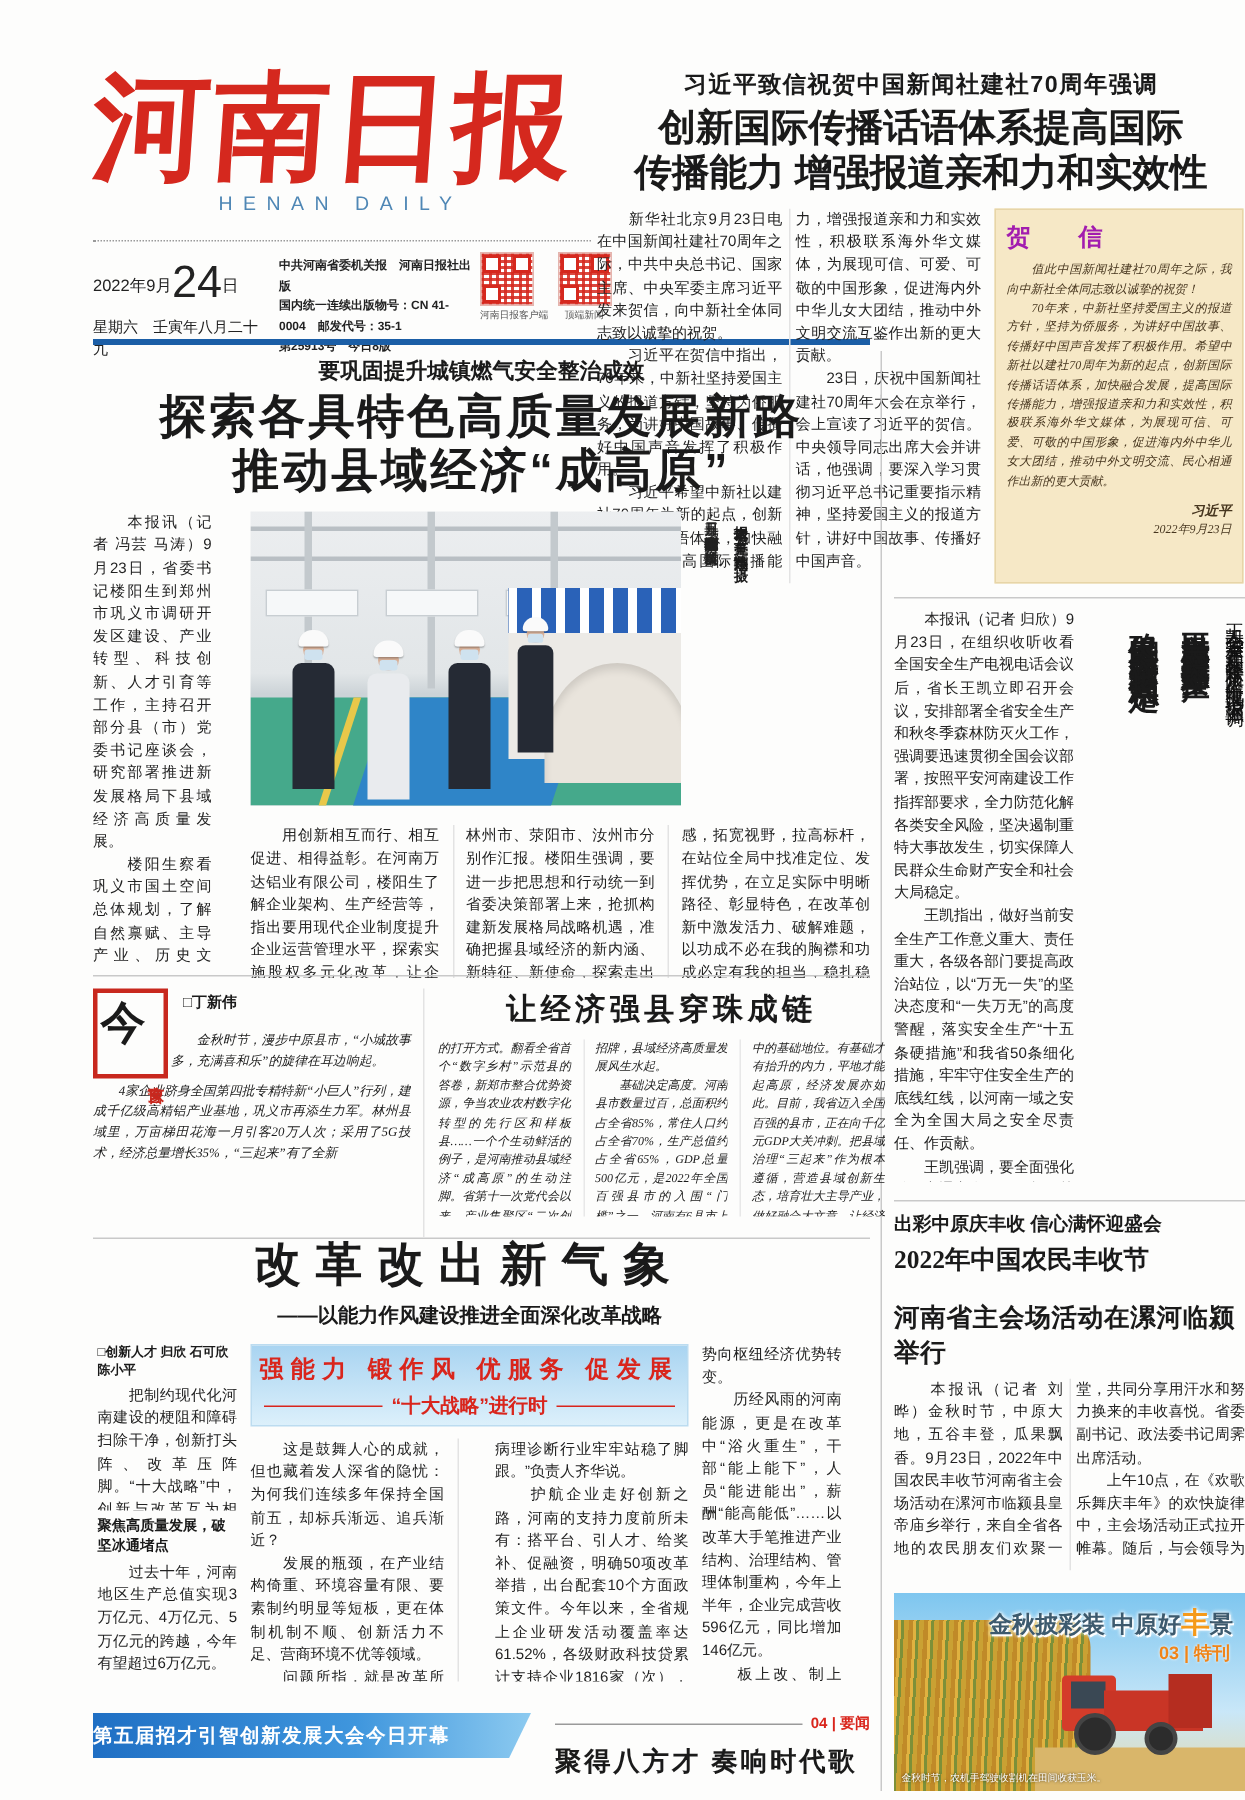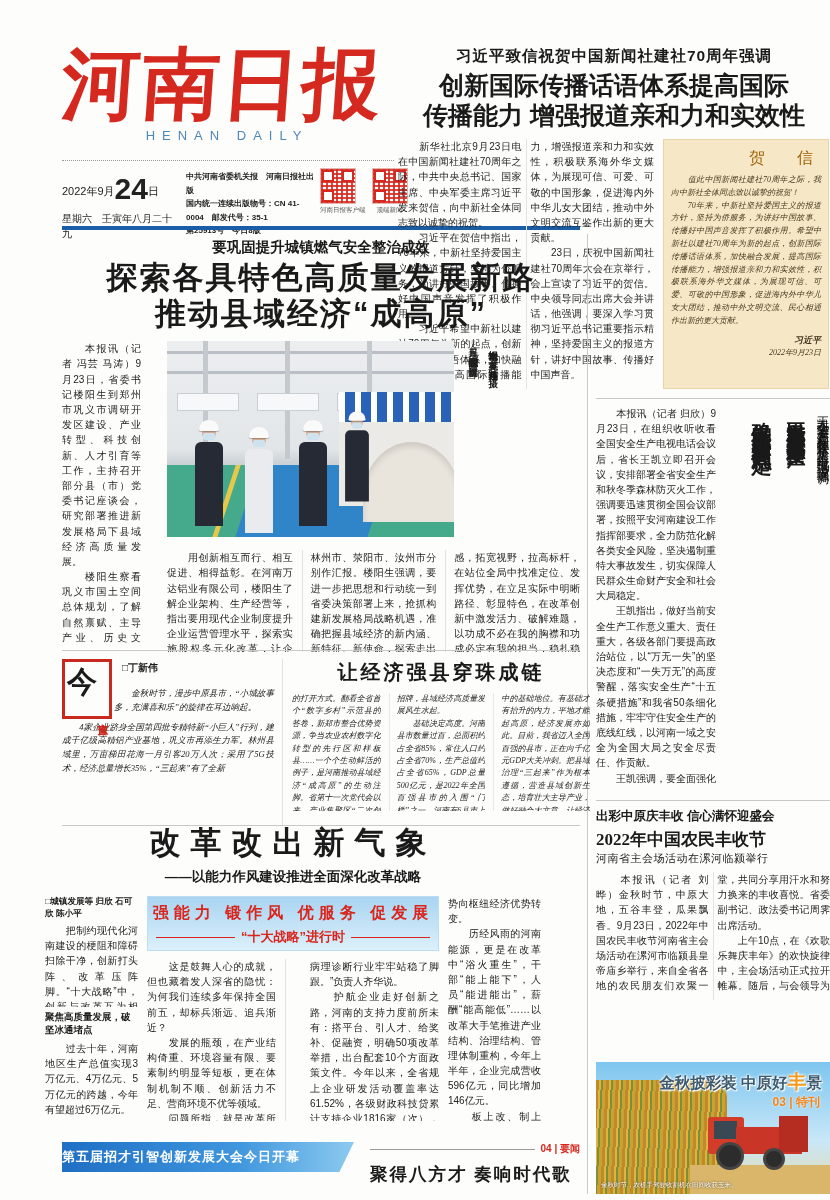--- a/index.html
+++ b/index.html
@@ -8,40 +8,40 @@
   .abs{position:absolute;}
   .pre{white-space:pre-line;}
   .b8{font-size:10px;line-height:1.52;color:#222;text-align:justify;overflow:hidden;}
 
   
   .paper-title{font-family:"Liberation Serif",serif;font-weight:900;font-size:78px;
                line-height:1.0;color:#d5281e;letter-spacing:2px;transform:skewX(-4deg);}
   .paper-sub{color:#4f87b5;font-size:13px;letter-spacing:7px;text-align:center;margin-top:4px;}
   .dotted{border-top:1px dotted #9a9a9a;}
   .date-block{font-size:11px;color:#222;line-height:1.5;}
-  .date-day{font-size:30px;font-weight:700;vertical-align:-4px;}
+  .date-day{font-size:30px;font-weight:400;vertical-align:-4px;}
   .org-block{font-size:8px;color:#222;line-height:1.7;font-weight:700;}
   .qr{width:34px;height:34px;border:1px solid #e4b5ae;position:relative;
       background-image:repeating-linear-gradient(0deg,rgba(213,40,30,.85) 0 2px,transparent 2px 4px),
                        repeating-linear-gradient(90deg,rgba(213,40,30,.85) 0 2px,#fff 2px 5px);}
   .qr i{position:absolute;width:8px;height:8px;border:2px solid #d5281e;background:#fff;}
   .qr i:nth-child(1){left:1px;top:1px;} .qr i:nth-child(2){right:1px;top:1px;} .qr i:nth-child(3){left:1px;bottom:1px;}
   .qr-label{font-size:6.5px;color:#555;text-align:center;margin-top:2px;}
   .blue-rule{background:#1b5ea6;}
 
   
   .kicker{font-weight:900;text-align:center;}
   .ts-kicker{font-size:15.5px;letter-spacing:1px;}
   .ts-head{font-size:25px;font-weight:900;text-align:center;line-height:1.18;letter-spacing:0px;}
   .ts-row{display:flex;gap:9px;margin-top:9px;}
   .ts-text{width:256px;height:250px;column-count:2;column-gap:9px;column-fill:auto;
            column-rule:1px solid #e3e3e3;}
   .letter-box{width:150px;height:232px;background:#f6e8c6;border:1px solid #e7d5a8;
               padding:8px 7px;font-family:"Liberation Serif",serif;color:#47361f;}
-  .letter-title{text-align:right;font-size:16px;font-weight:400;letter-spacing:8px;color:#a16207;}
+  .letter-title{text-align:left;font-size:16px;font-weight:700;letter-spacing:8px;color:#a21caf;}
   .letter-body{font-size:8px;line-height:1.6;font-style:italic;text-align:justify;margin-top:5px;}
   .letter-sig{text-align:right;font-size:9px;font-weight:700;margin-top:6px;font-style:italic;}
   .letter-date{text-align:right;font-size:8px;font-style:italic;}
 
   
   .lead-kicker{font-size:14.5px;font-weight:700;text-align:center;}
   .lead-head{font-size:31px;font-weight:900;text-align:center;line-height:1.15;letter-spacing:2px;}
   .lead-row{display:flex;margin-top:10px;}
   .lead-left{width:96px;margin-right:26px;height:302px;}
   .photo-row{display:flex;}
@@ -109,21 +109,21 @@
   .v-div{background:#c9c9c9;}
   .safety{display:flex;border-top:1px solid #c9c9c9;padding-top:7px;}
   .sf-body{width:120px;height:382px;}
   .sf-vhead{flex:1;writing-mode:vertical-rl;padding-left:4px;}
   .sf-kicker{font-size:12.5px;letter-spacing:2px;line-height:1.2;margin-left:6px;color:#111;}
   .sf-h1{font-size:19px;font-weight:900;letter-spacing:1.5px;margin-left:7px;}
   .sf-h2{font-size:20px;font-weight:900;letter-spacing:2px;margin-left:4px;}
   .harvest{border-top:1px solid #c9c9c9;padding-top:7px;}
   .hv-kicker{font-size:12.5px;font-weight:900;}
   .hv-h1{font-size:17px;font-weight:900;margin-top:3px;font-family:Liberation Serif, serif;}
-  .hv-h2{font-size:11px;font-weight:400;margin-top:0;letter-spacing:0.5px;}
+  .hv-h2{font-size:17px;font-weight:700;margin-top:16px;letter-spacing:0.5px;}
   .hv-body{column-count:2;column-gap:9px;column-rule:1px solid #e3e3e3;height:128px;column-fill:auto;margin-top:6px;}
 
   
   .promo{width:234px;height:132px;position:relative;overflow:hidden;background:linear-gradient(#7ec6ef 0%,#c9e7f8 60%,#e6d9a8 100%);}
   .corn{position:absolute;left:0;bottom:0;width:56%;height:86%;
         background:repeating-linear-gradient(93deg,#c08a28 0 3px,#e0b240 3px 5px,#7d9038 5px 7px,#caa133 7px 10px);
         border-radius:0 18px 0 0;}
   .field{position:absolute;right:0;bottom:0;width:60%;height:22%;background:#d9b66a;}
   .hv-machine{position:absolute;right:12%;bottom:18%;width:40%;height:46%;}
   .hv-cab{position:absolute;left:0;bottom:26%;width:38%;height:62%;background:#d43c2a;border-radius:3px;}
@@ -300,26 +300,26 @@
       <div class="jy-headline">让经济强县穿珠成链</div>
       <div class="jy-cols">
         <div class="col pre">的打开方式。翻看全省首个“数字乡村”示范县的答卷，新郑市整合优势资源，争当农业农村数字化转型的先行区和样板县……一个个生动鲜活的例子，是河南推动县域经济“成高原”的生动注脚。省第十一次党代会以来，产业集聚区“二次创业”全面推进，“一县一省级开发区”基本完成，“产业立城”成为更多县市的金字</div>
         <div class="col pre">招牌，县域经济高质量发展风生水起。
 　　基础决定高度。河南县市数量过百，总面积约占全省85%，常住人口约占全省70%，生产总值约占全省65%，GDP总量500亿元，是2022年全国百强县市的入围“门槛”之一，河南有6县市上榜——这样的省情与实情，决定着县域经济在河南发展大局</div>
         <div class="col pre">中的基础地位。有基础才有抬升的内力，平地才能起高原，经济发展亦如此。目前，我省迈入全国百强的县市，正在向千亿元GDP大关冲刺。把县域治理“三起来”作为根本遵循，营造县域创新生态，培育壮大主导产业，做好融合大文章，让经济强县穿珠成链，“县域活则全盘活、县域强则省域强”的好声音，必将响彻中原大地。③3</div>
       </div>
     </div>
   </div>
 
-  <div class="abs" style="left:45px;top:822px;width:496px;">
+  <div class="abs" style="left:65px;top:822px;width:496px;">
     <div class="rf-head">改革改出新气象</div>
     <div class="rf-sub">——以能力作风建设推进全面深化改革战略</div>
     <div class="rf-row">
       <div class="rf-c">
-        <div class="rf-byline">□城镇发展等 归欣 石可欣 陈小平</div>
+        <div class="rf-byline">□创新人才 归欣 石可欣 陈小平</div>
         <div class="b8 pre" style="height:84px;">　　把制约现代化河南建设的梗阻和障碍扫除干净，创新打头阵、改革压阵脚。“十大战略”中，创新与改革互为相辅，是现代化河南建设的动力源泉。全面深化改革战略是综合性、先导性、保障性战略，其他九大战略，都必须要用好“改革”这个“关键一招”。
 　　深化行政审批改革，推行“一枚印章管审批”；国资国企改革蹄疾步稳，利润创历史最佳；省直事业单位重塑性改革完成，机构精简60.7%——一年来，全省广大党员干部弘扬斗争精神，提升改革本领，务求改革实效，强能力、转作风、打硬仗，推进全面深化改革战略落实落地，改出中原新气象。</div>
         <div class="rf-subhead">聚焦高质量发展，破坚冰通堵点</div>
         <div class="b8 pre" style="height:96px;">　　过去十年，河南地区生产总值实现3万亿元、4万亿元、5万亿元的跨越，今年有望超过6万亿元。</div>
       </div>
       <div class="rf-mid">
         <div class="banner">
           <div class="banner-l1">强能力 锻作风 优服务 促发展</div>
           <div class="banner-l2">
             <span class="dash"></span>

